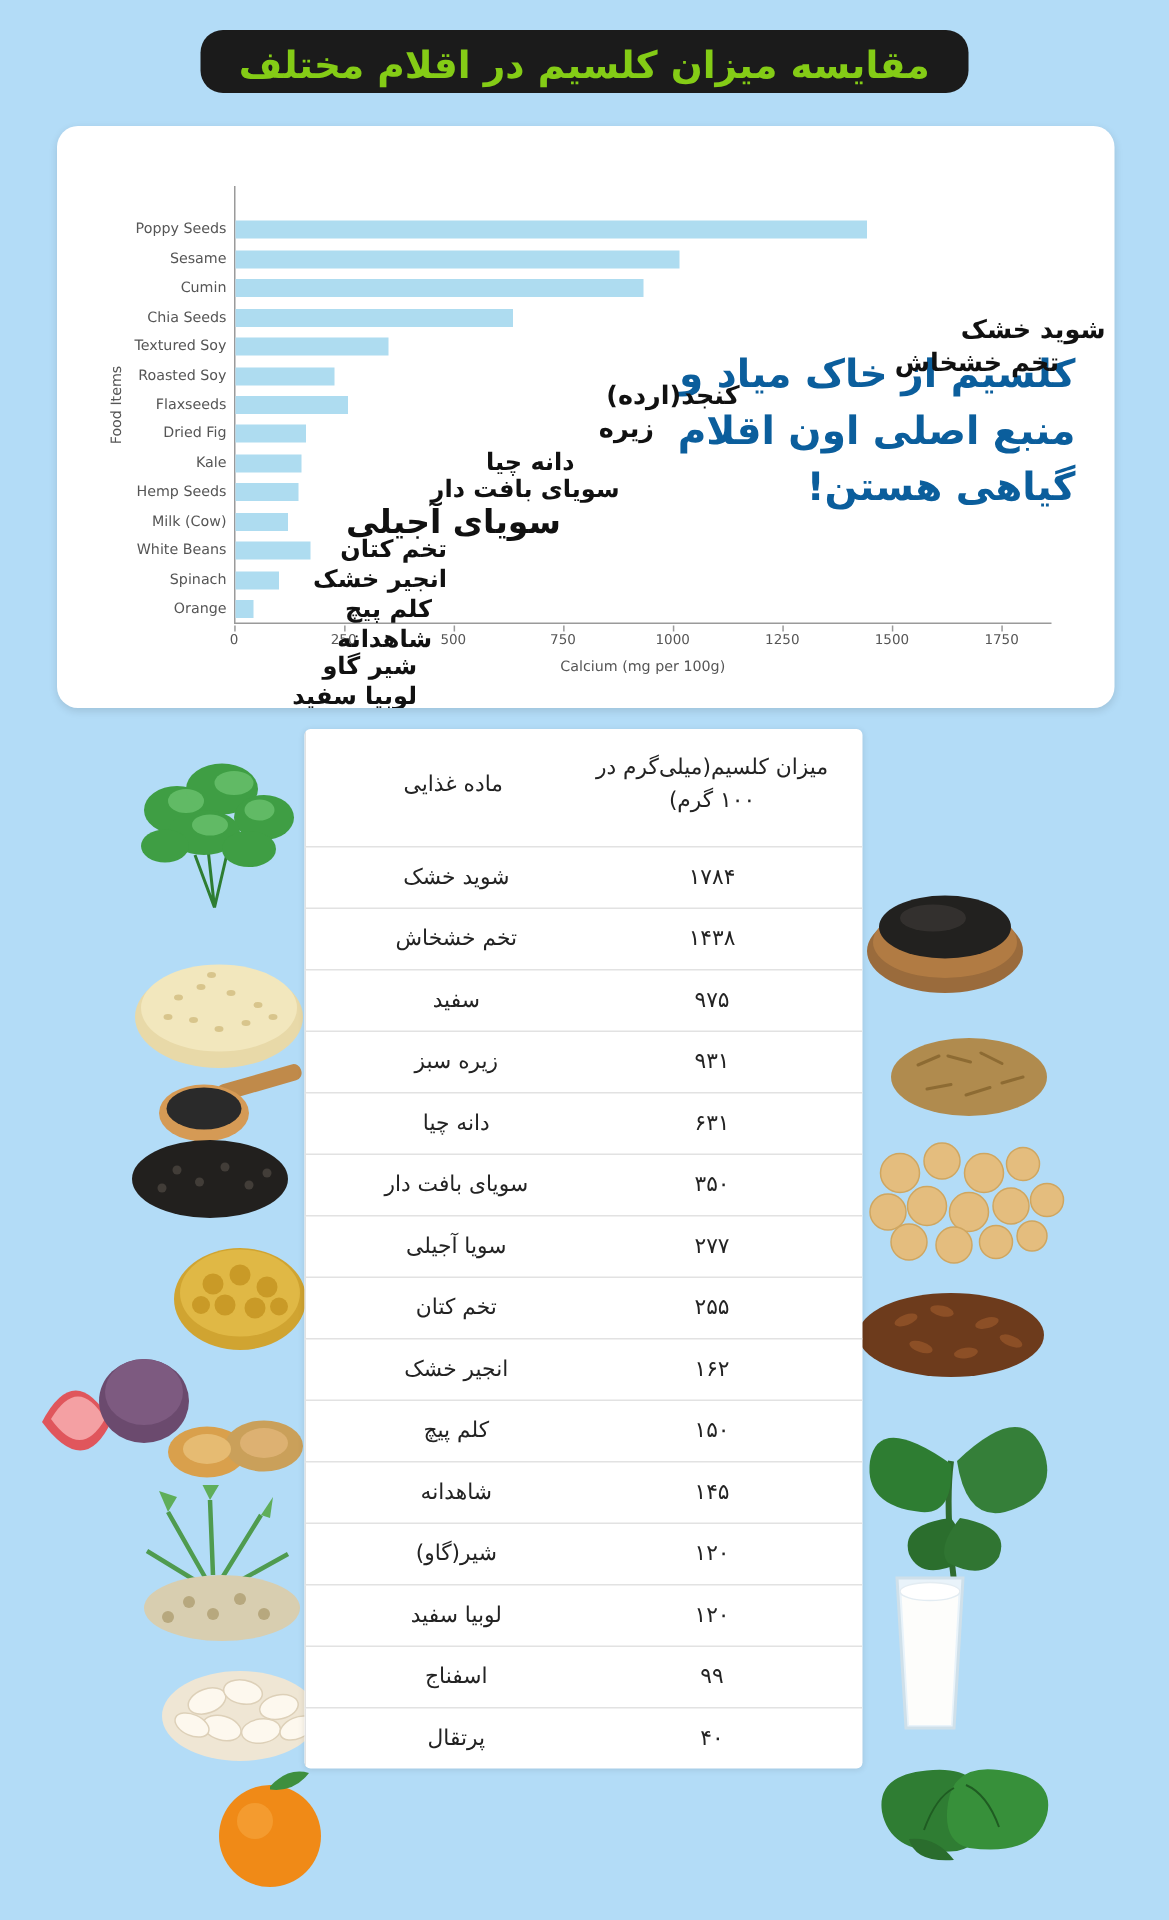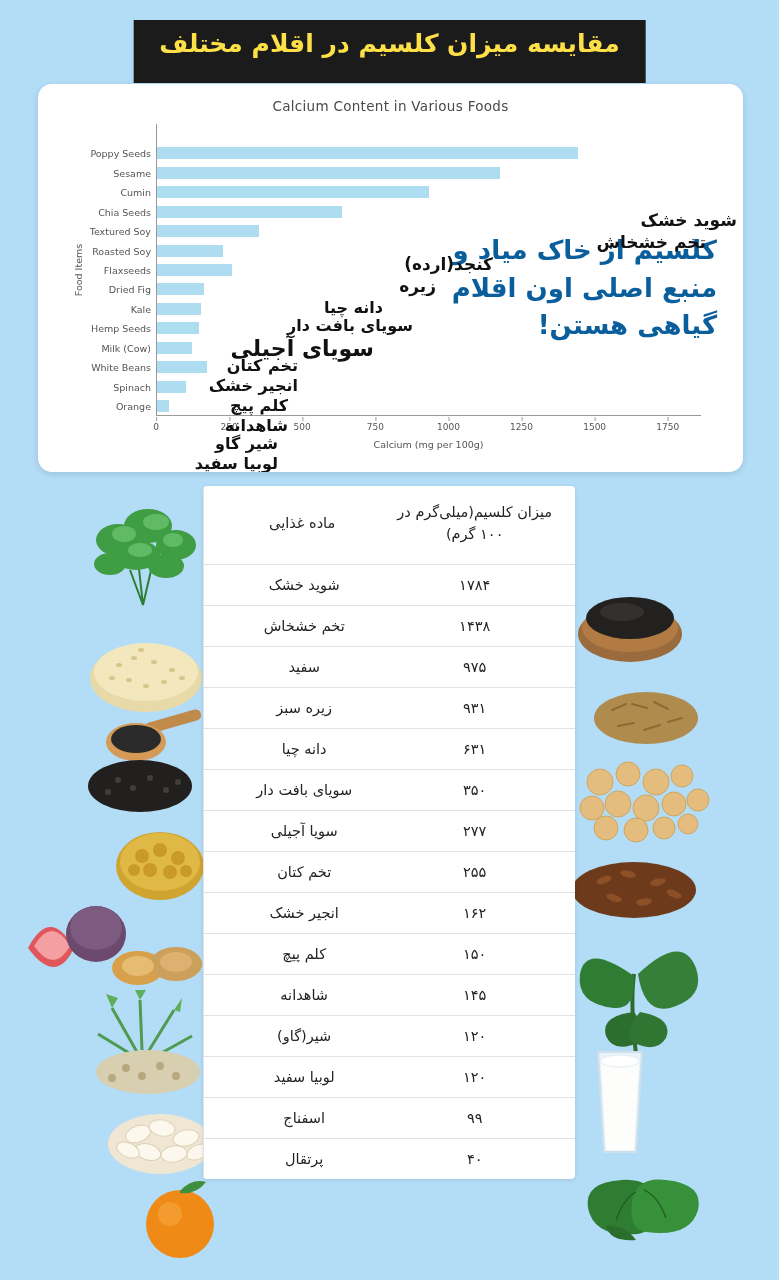--- a/index.html
+++ b/index.html
@@ -12,26 +12,27 @@
     overflow: hidden;
     position: relative;
   }
 
   
   .title-bar {
     position: absolute;
     top: 20px; left: 50%;
     transform: translateX(-50%);
     background: #1b1b1b;
-    color: #fde047;
-    padding: 9px 26px 25px 26px;
+    color: #84cc16;
+    padding: 9px 26px 4px 26px;
     font-size: 25px;
     font-weight: bold;
     white-space: nowrap;
     letter-spacing: 0px;
+    border-radius: 15px;
   }
 
   
   .chart-card {
     position: absolute;
     top: 84px; left: 38px;
     width: 705px; height: 388px;
     background: #ffffff;
     border-radius: 14px;
     box-shadow: 0 2px 6px rgba(0,0,0,0.12);
@@ -160,32 +161,31 @@
 
   
   .food { position: absolute; }
 </style>
 </head>
 <body>
 
 <div class="title-bar">مقایسه میزان کلسیم در اقلام مختلف</div>
 
 <div class="chart-card">
-  <div class="chart-title">Calcium Content in Various Foods</div>
 
   <div class="plot" id="plot">
     <div class="axis-v"></div>
     <div class="axis-h"></div>
     <div class="ylabel">Food Items</div>
     <div class="xlabel">Calcium (mg per 100g)</div>
       <div class="bar-row" style="top: 23.2px; width: 420.518px;">
         <div class="bar" style="background: rgb(174, 220, 240); width: 100%;"></div>
         <div class="cat-label">Poppy Seeds</div>
       </div>
-      <div class="bar-row" style="top: 42.6667px; width: 343px;">
+      <div class="bar-row" style="top: 42.6667px; width: 296px;">
         <div class="bar" style="background: rgb(174, 220, 240); width: 100%;"></div>
         <div class="cat-label">Sesame</div>
       </div>
       <div class="bar-row" style="top: 62.1333px; width: 272.255px;">
         <div class="bar" style="background: rgb(174, 220, 240); width: 100%;"></div>
         <div class="cat-label">Cumin</div>
       </div>
       <div class="bar-row" style="top: 81.6px; width: 184.525px;">
         <div class="bar" style="background: rgb(174, 220, 240); width: 100%;"></div>
         <div class="cat-label">Chia Seeds</div>

